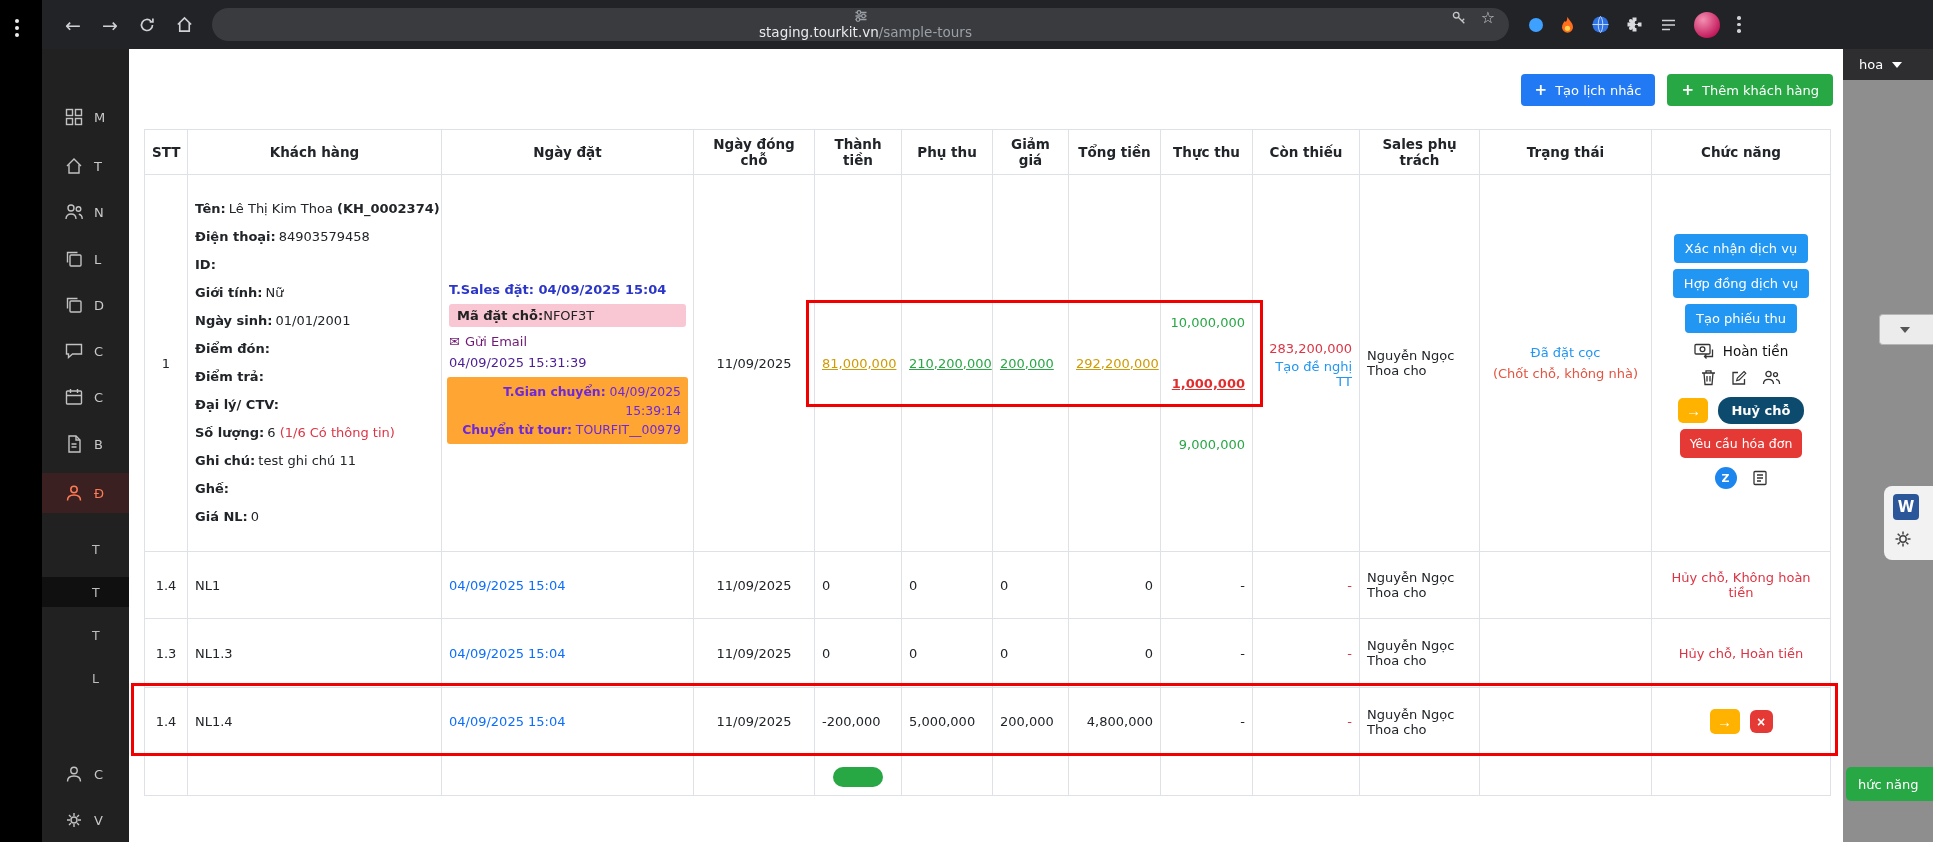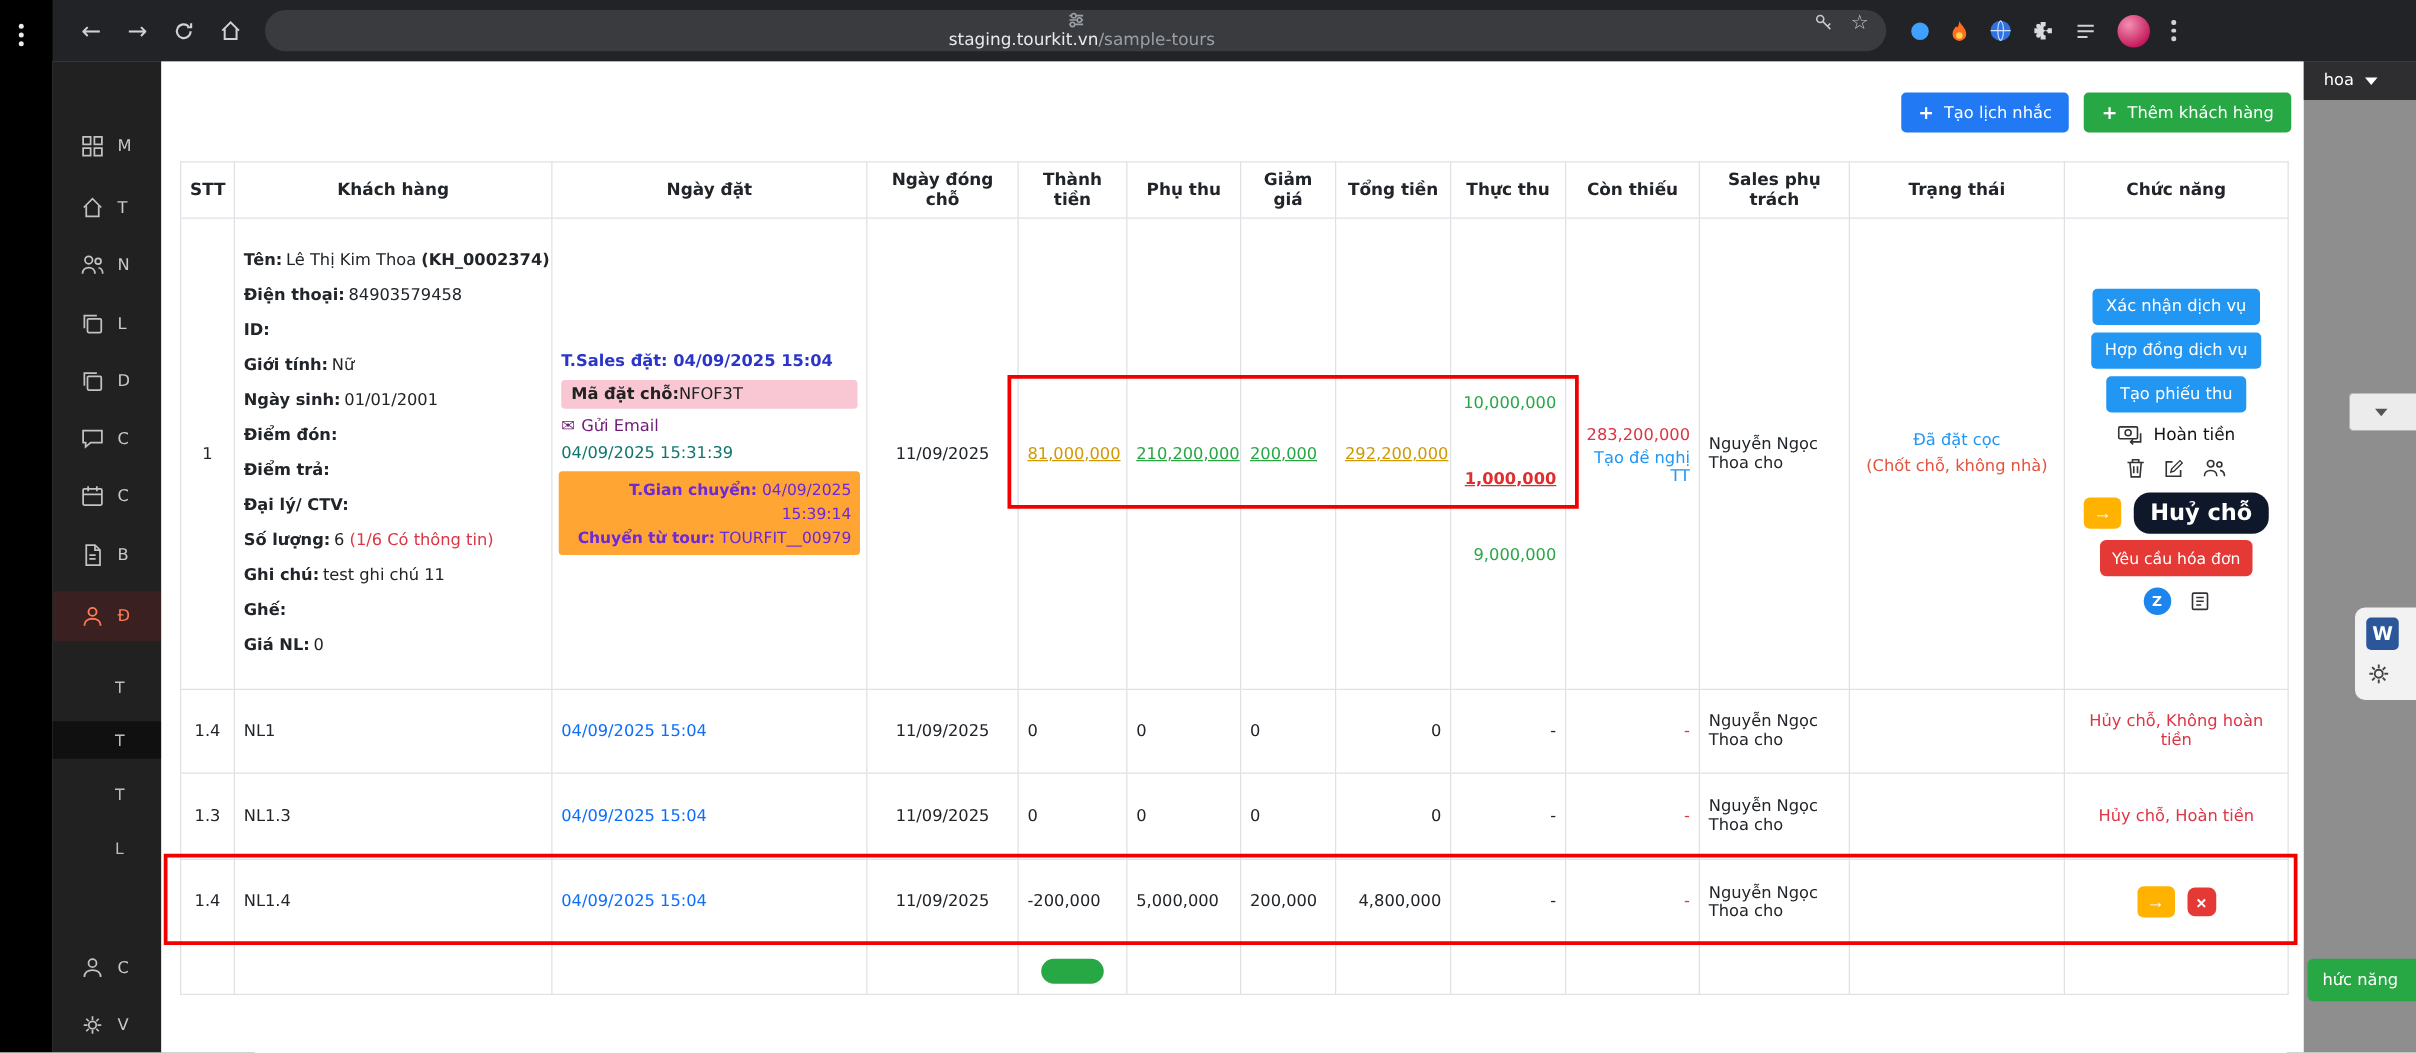--- a/index.html
+++ b/index.html
@@ -85,21 +85,21 @@
 
   .cl { line-height:28px; white-space:nowrap; }
   .cl .lbl { font-weight:bold; margin-right:3px; }
   .red-txt { color:#dc3545; }
 
   .bk-line { color:#2b36c8; font-weight:bold; margin:0 0 7px 0; }
   .pink-tag { background:#f8c7d3; border-radius:3px; padding:4px 8px; margin-bottom:7px; color:#222; }
   .pink-tag b { margin-right:0; }
   .email-line { color:#701a75; margin:2px 0 6px 0; }
   .email-line .env { margin-right:5px; }
-  .ts-line { color:#0f766e; margin:0 0 7px 0; }
+  .ts-line { color:#4c1d95; margin:0 0 7px 0; }
   .orange-tag { background:#ffa534; border-radius:3px; padding:5px 7px; margin:0 -2px; text-align:right;
                 color:#6d28d9; font-size:12.4px; line-height:19px; }
 
   .m-org { color:#cf9a04; } .m-grn { color:#28a745; }
   .m-red { color:#e02d2d; font-weight:bold; }
   .und { text-decoration:underline; cursor:pointer; }
   .recv div { line-height:21px;margin-top:40px; }
   .remain { color:#dc3545; line-height:21px; }
   .bluelink { color:#2196f3; cursor:pointer; }
   .status-main { color:#2196f3; line-height:21px; }
@@ -108,22 +108,22 @@
   .sub-action { color:#dc3545; text-align:center; }
 
   .fbtn { display:block; margin:6px auto; border:none; border-radius:4px; background:#2196f3; color:#fff;
           font-size:13px; padding:7px 11px; font-family:inherit; cursor:pointer; }
   .hoan-tien { display:flex; align-items:center; justify-content:center; gap:7px; color:#111;
                margin:9px 0 6px; font-size:13.5px; cursor:pointer; }
   .icon-row { display:flex; justify-content:center; align-items:center; gap:15px; margin:9px 0; }
   .act-row { display:flex; justify-content:center; align-items:center; gap:10px; margin:11px 0 5px; }
   .arrow-btn { width:30px; height:25px; background:#ffb300; border:none; border-radius:5px; color:#fff;
                font-size:15px; display:flex; align-items:center; justify-content:center; cursor:pointer; }
-  .huy-btn { background:#0f172a; color:#fff; font-weight:bold; border:none; border-radius:13px;
-             padding:6px 13px; font-size:18px; font-family:inherit; cursor:pointer; }
+  .huy-btn { background:#0c4a6e; color:#fff; font-weight:bold; border:none; border-radius:13px;
+             padding:6px 13px; font-size:13px; font-family:inherit; cursor:pointer; }
   .invoice-btn { display:block; margin:5px auto 9px; background:#e53935; color:#fff; border:none;
                  border-radius:5px; padding:7px 10px; font-size:12.5px; font-family:inherit; cursor:pointer; }
   .zalo { width:22px; height:22px; border-radius:50%; background:#1c86ee; color:#fff; font-weight:bold;
           font-size:11px; display:flex; align-items:center; justify-content:center; cursor:pointer; }
   .x-btn { width:23px; height:23px; background:#e53935; border:none; border-radius:6px; color:#fff;
            font-weight:bold; font-size:14px; display:flex; align-items:center; justify-content:center; cursor:pointer; }
   .partial-pill { width:50px; height:20px; border-radius:10px; background:#28a745; margin:7px auto 0; }
   td.vt { vertical-align:top; }
 
   

